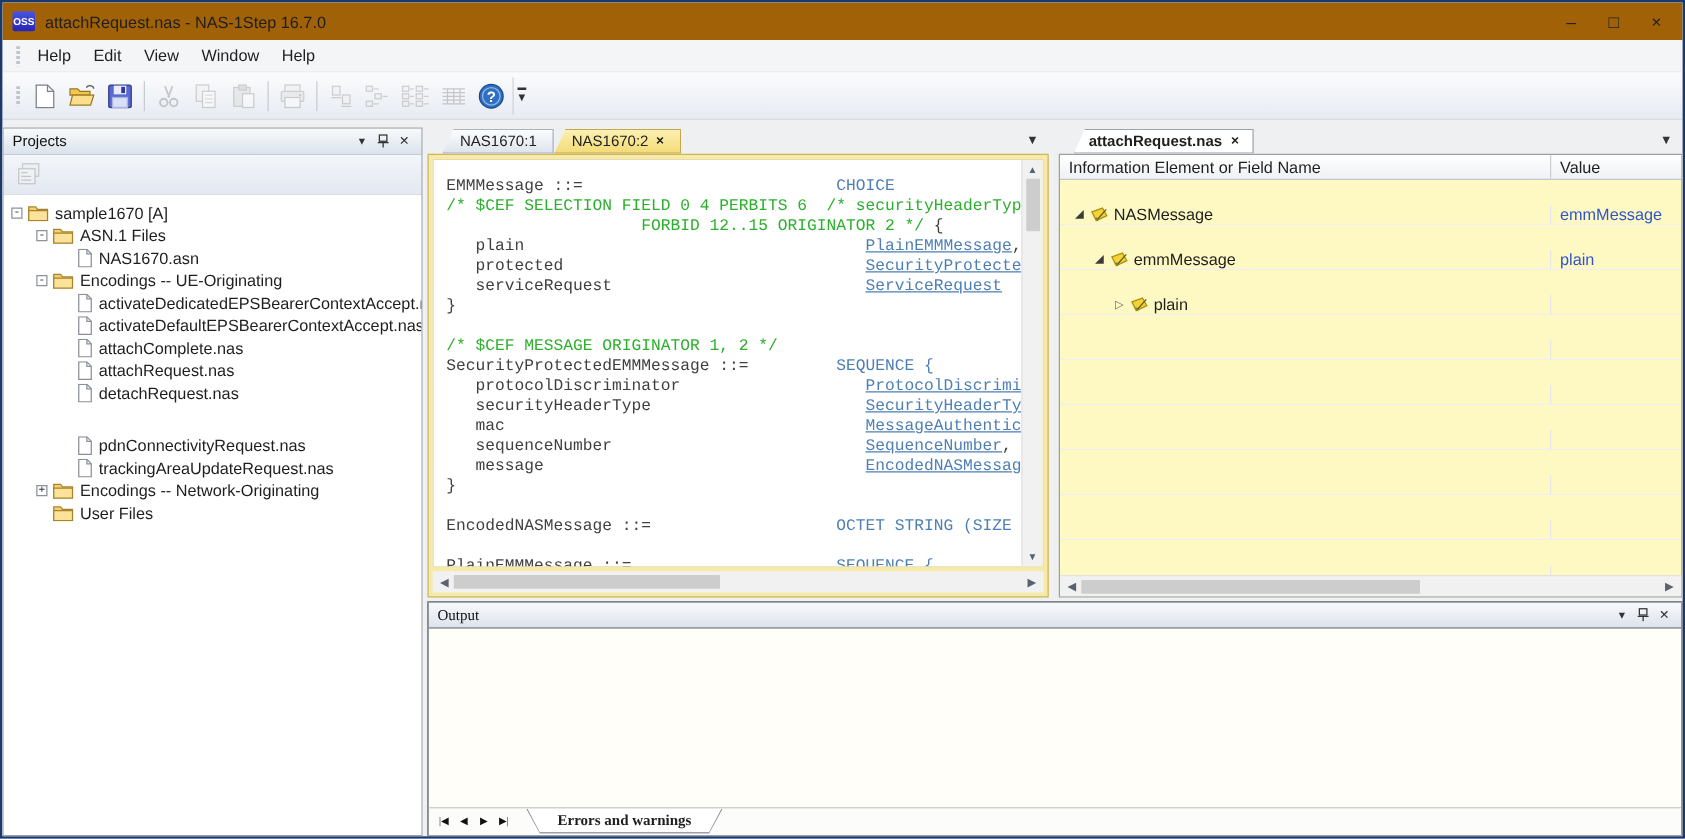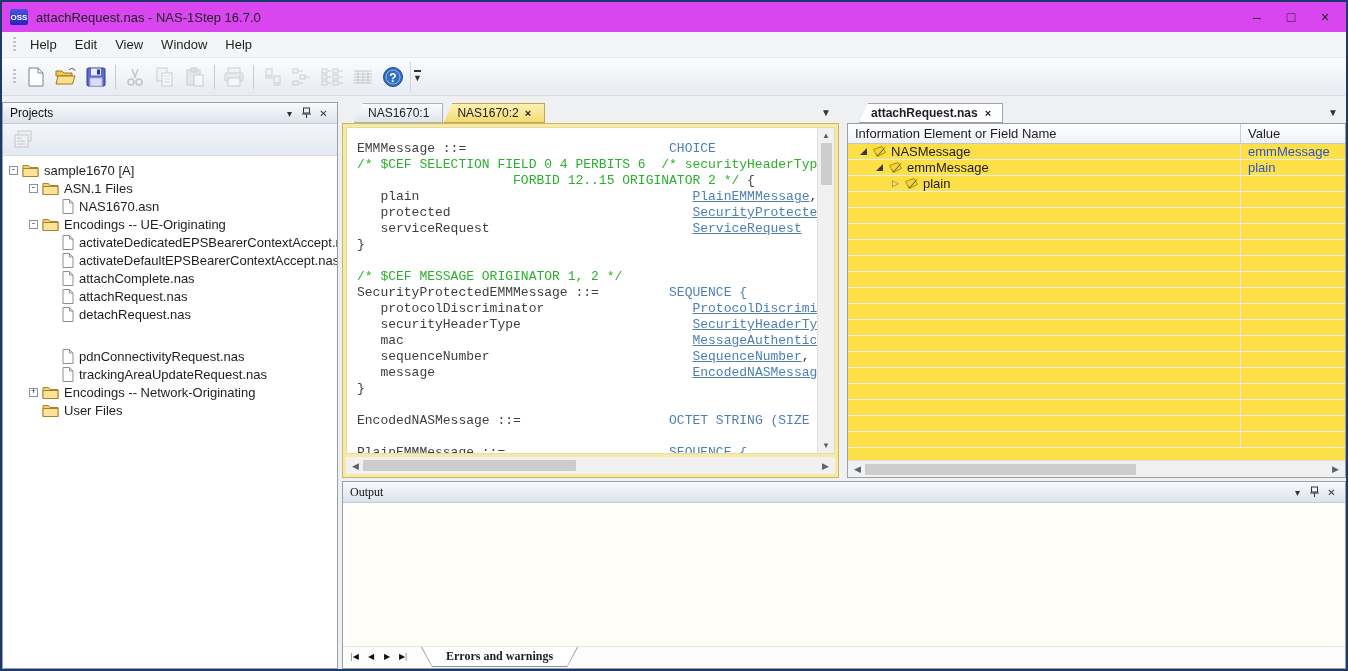--- a/index.html
+++ b/index.html
@@ -5,21 +5,21 @@
   * { margin:0; padding:0; box-sizing:border-box; }
   html,body { background:#cfd4da; }
   body { font-family:"Liberation Sans", sans-serif; }
 
   .window{
     width:1348px;height:671px;border:2px solid #1b3a6b;background:#eef0f2;
     display:flex;flex-direction:column;font-size:12px;color:#1e1e1e;overflow:hidden;
   }
 
   
-  .titlebar{height:30px;background:#d946ef;display:flex;align-items:center;padding:0 4px 0 8px;flex:none;}
+  .titlebar{height:30px;background:#a16207;display:flex;align-items:center;padding:0 4px 0 8px;flex:none;}
   .app-icon{width:18px;height:16px;background:linear-gradient(#4a55e0,#2424b8);color:#fff;font-size:8px;
     font-weight:bold;display:flex;align-items:center;justify-content:center;border-radius:2px;flex:none;}
   .title-text{font-size:13px;margin-left:8px;white-space:nowrap;}
   .win-controls{margin-left:auto;display:flex;}
   .win-btn{width:34px;height:26px;display:flex;align-items:center;justify-content:center;font-size:14px;color:#222;}
 
   
   .menubar{height:26px;background:#f4f5f6;display:flex;align-items:center;padding-left:6px;flex:none;border-bottom:1px solid #ebebeb;}
   .grip{width:3px;height:16px;margin:0 5px;background:repeating-linear-gradient(180deg,#bfc5cd 0 2px,transparent 2px 4px);flex:none;}
   .menu-item{padding:4px 9px;font-size:13px;}
@@ -82,26 +82,26 @@
   .vscroll .fill{flex:1;}
   .hscroll{height:17px;flex:none;background:#f1f1f1;margin-top:3px;display:flex;align-items:center;padding:0 2px;}
   .hscroll .arr{width:15px;text-align:center;font-size:9px;color:#5a6270;flex:none;}
   .hscroll .thumb{height:11px;background:#cdcdcd;border-radius:1px;}
   .hscroll .fill{flex:1;}
 
   
   .fields-panel{flex:1;display:flex;flex-direction:column;min-width:0;margin-left:8px;}
   .fields-tab{height:20px;padding:0 12px;display:flex;align-items:center;gap:7px;font-size:12px;font-weight:bold;
     background:#fff;box-shadow:inset 0 0 0 1px #9aa2ad;clip-path:polygon(9px 0,100% 0,100% 100%,0 100%);}
-  .fields-grid{flex:1;border:1px solid #99a0a9;background:#fde047;display:flex;flex-direction:column;min-height:0;}
+  .fields-grid{flex:1;border:1px solid #99a0a9;background:#fef9c3;display:flex;flex-direction:column;min-height:0;}
   .grid-header{height:20px;display:flex;background:linear-gradient(#ffffff,#eff1f4);border-bottom:1px solid #c3c7cd;flex:none;font-size:13px;}
   .gh-name{width:393px;flex:none;border-right:1px solid #ccd0d5;padding:2px 0 0 7px;}
   .gh-value{flex:1;padding:2px 0 0 7px;}
   .grid-rows{flex:1;overflow:hidden;}
-  .grid-row{height:16px;display:flex;font-size:13px;}
+  .grid-row{height:16px;display:flex;font-size:13px;margin-top:20px;}
   .gc-name{width:393px;flex:none;border-right:1px solid #e6e8eb;border-bottom:1px solid #efefef;
     display:flex;align-items:center;white-space:nowrap;overflow:hidden;}
   .gc-value{flex:1;border-bottom:1px solid #efefef;display:flex;align-items:center;padding-left:7px;
     color:var(--value-blue);white-space:nowrap;overflow:hidden;}
   .tri-exp{width:0;height:0;border-left:7px solid transparent;border-bottom:7px solid #3a3a3a;flex:none;margin-right:5px;}
   .tri-col{font-size:9px;color:#6a6a6a;flex:none;margin-right:5px;line-height:9px;}
   .field-icon{flex:none;margin-right:4px;display:flex;align-items:center;}
 
   
   .output{flex:1;display:flex;flex-direction:column;border:1px solid #99a0a9;background:#000000;margin-top:3px;min-height:0;font-family:Liberation Serif, serif;}

